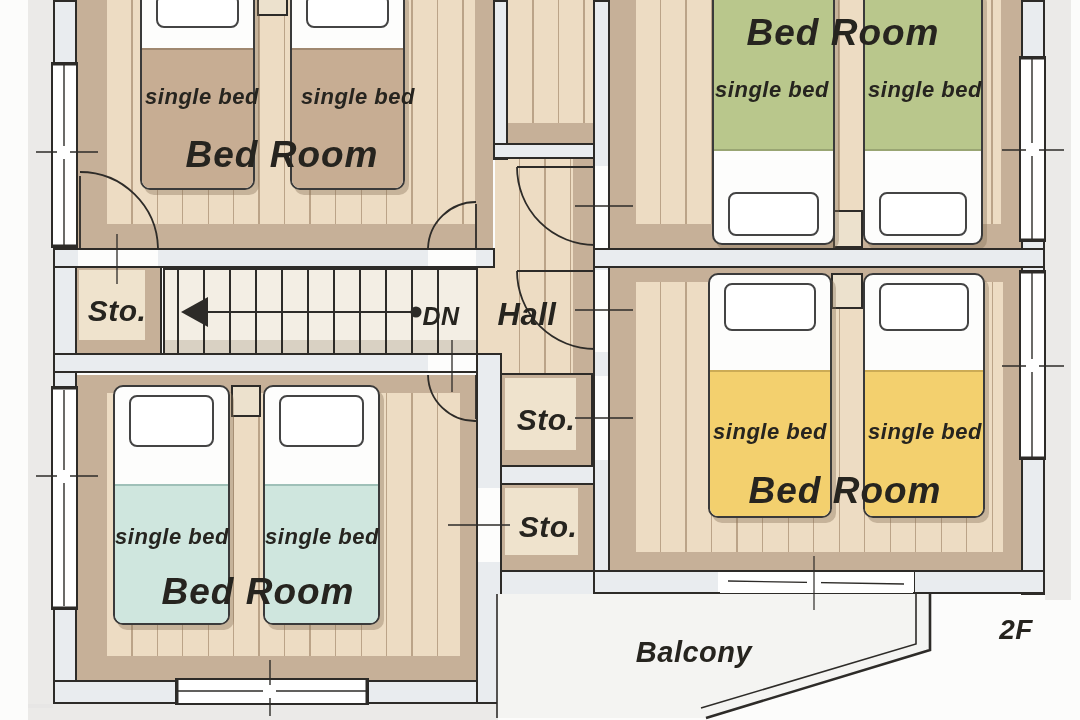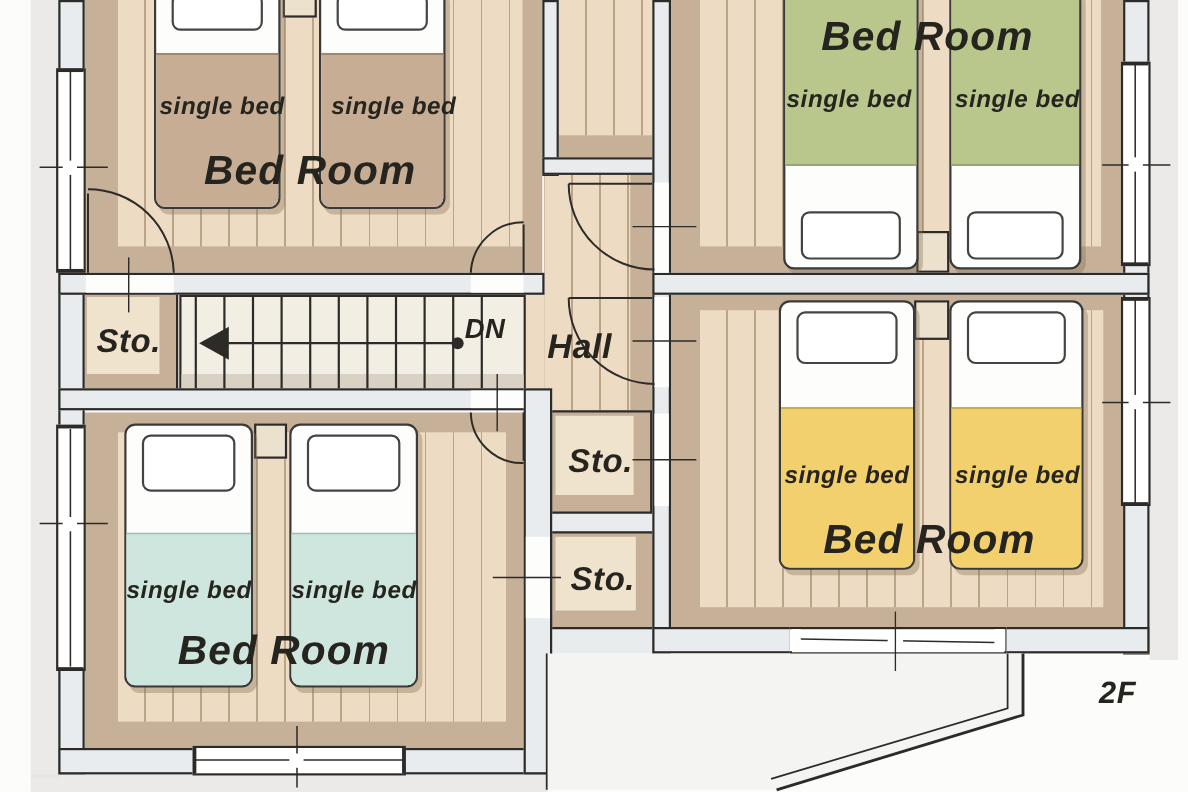--- a/index.html
+++ b/index.html
@@ -265,16 +265,17 @@
 
   <div class="lbl bed-name" style="left:770px;top:432px;">single bed</div>
   <div class="lbl bed-name" style="left:925px;top:432px;">single bed</div>
   <div class="lbl room-name" style="left:845px;top:491px;">Bed Room</div>
 
   <div class="lbl sto-name" style="left:117px;top:311px;">Sto.</div>
   <div class="lbl sto-name" style="left:546px;top:420px;">Sto.</div>
   <div class="lbl sto-name" style="left:548px;top:527px;">Sto.</div>
 
   <div class="lbl hall-name" style="left:527px;top:315px;">Hall</div>
-  <div class="lbl dn-name" style="left:441px;top:300px;">DN</div>
+  <div class="lbl dn-name" style="left:441px;top:316px;">DN</div>
+  <div class="lbl balcony-name" style="left:694px;top:652px;">Balcony</div>
   <div class="lbl floor-name" style="left:1016px;top:630px;">2F</div>
 
 </div>
 
 </body></html>

